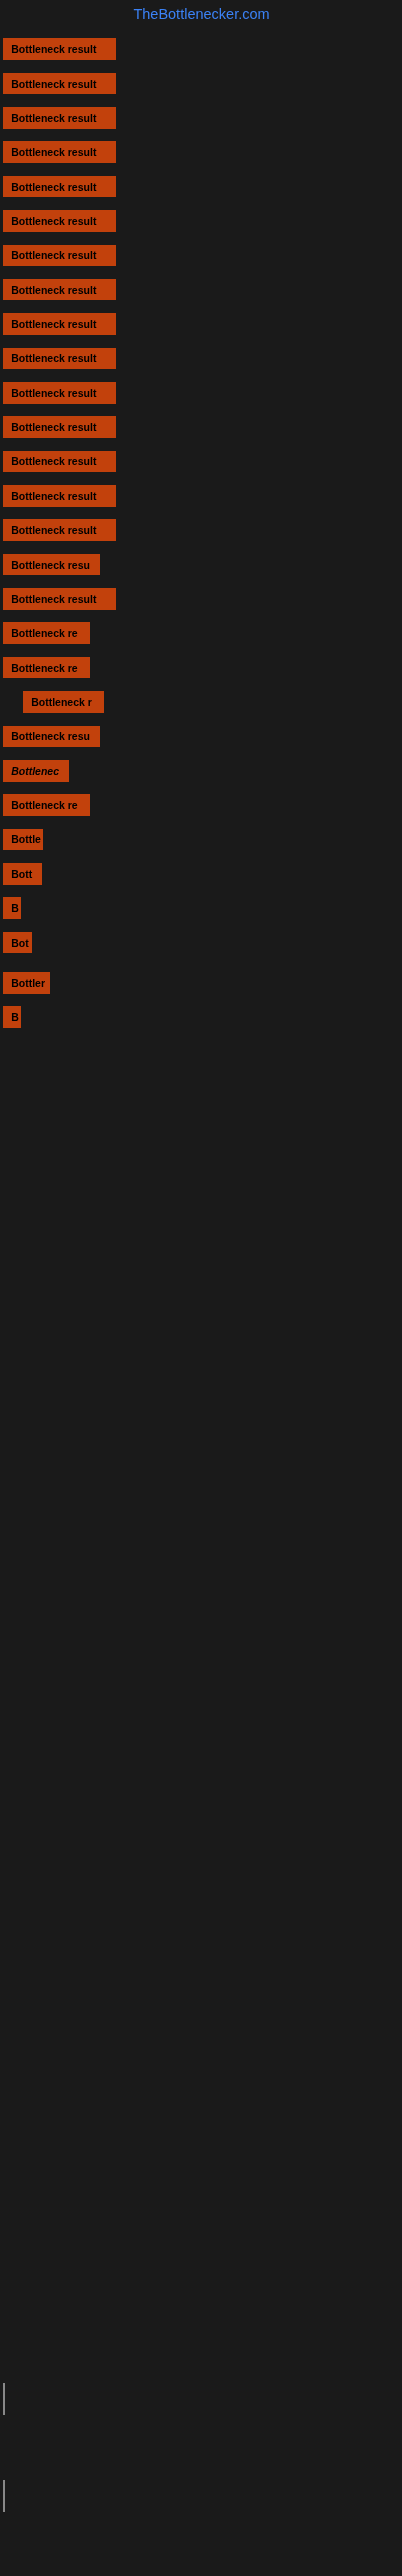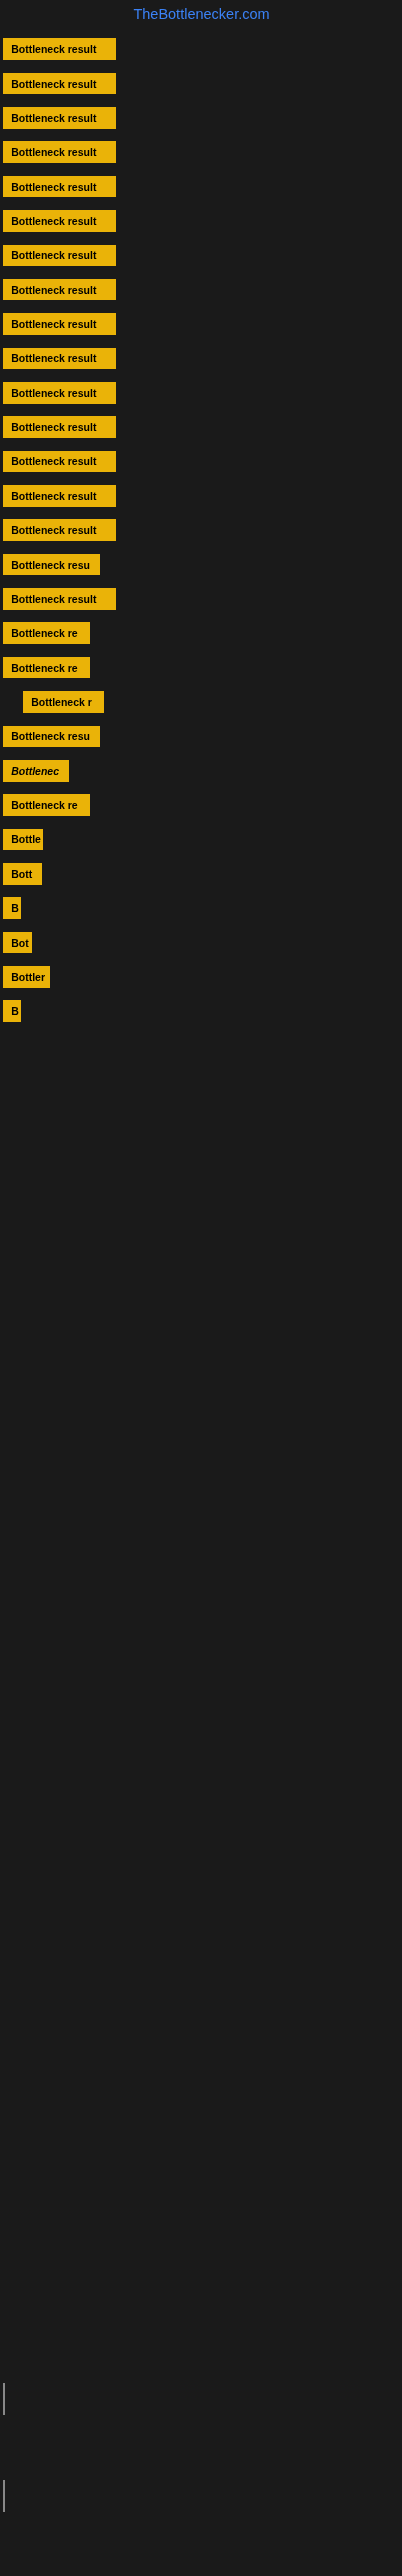--- a/index.html
+++ b/index.html
@@ -25,21 +25,21 @@
     }
 
     .bottleneck-item {
       display: flex;
       align-items: center;
       margin: 0 0 6.4px 0;
       padding: 3.2px 0;
     }
 
     .bottleneck-badge {
-      background-color: #eab308;
+      background-color: #c2410c;
       color: #000;
       font-size: 10.5px;
       font-weight: bold;
       padding: 4.8px 8px;
       display: inline-block;
       white-space: nowrap;
       overflow: hidden;
     }
 
     .items-container {
@@ -129,21 +129,21 @@
     <div class="bottleneck-item">
       <span class="bottleneck-badge" style="max-width: 39px; width: 42px;">Bott</span>
     </div>
     <div class="bottleneck-item">
       <span class="bottleneck-badge" style="max-width: 17.7px; width: 17.7px;">B</span>
     </div>
     <div class="bottleneck-item">
       <span class="bottleneck-badge" style="max-width: 29px; width: 29px;">Bot</span>
     </div>
     <div class="bottleneck-item">
-      <span class="bottleneck-badge" style="max-width: 47px; width: 69px;">Bottler</span>
+      <span class="bottleneck-badge" style="max-width: 47px; width: 69px; margin-top: 6px;">Bottler</span>
     </div>
     <div class="bottleneck-item">
       <span class="bottleneck-badge" style="max-width: 17.7px; width: 17.7px;">B</span>
     </div>
   </div>
 
 <div style="height: 322px; width: 403px;"></div>
 
 <div style="position: absolute; bottom: 161px; left: 3.2px; width: 1.6px; height: 32px; background: #888;"></div>
 

